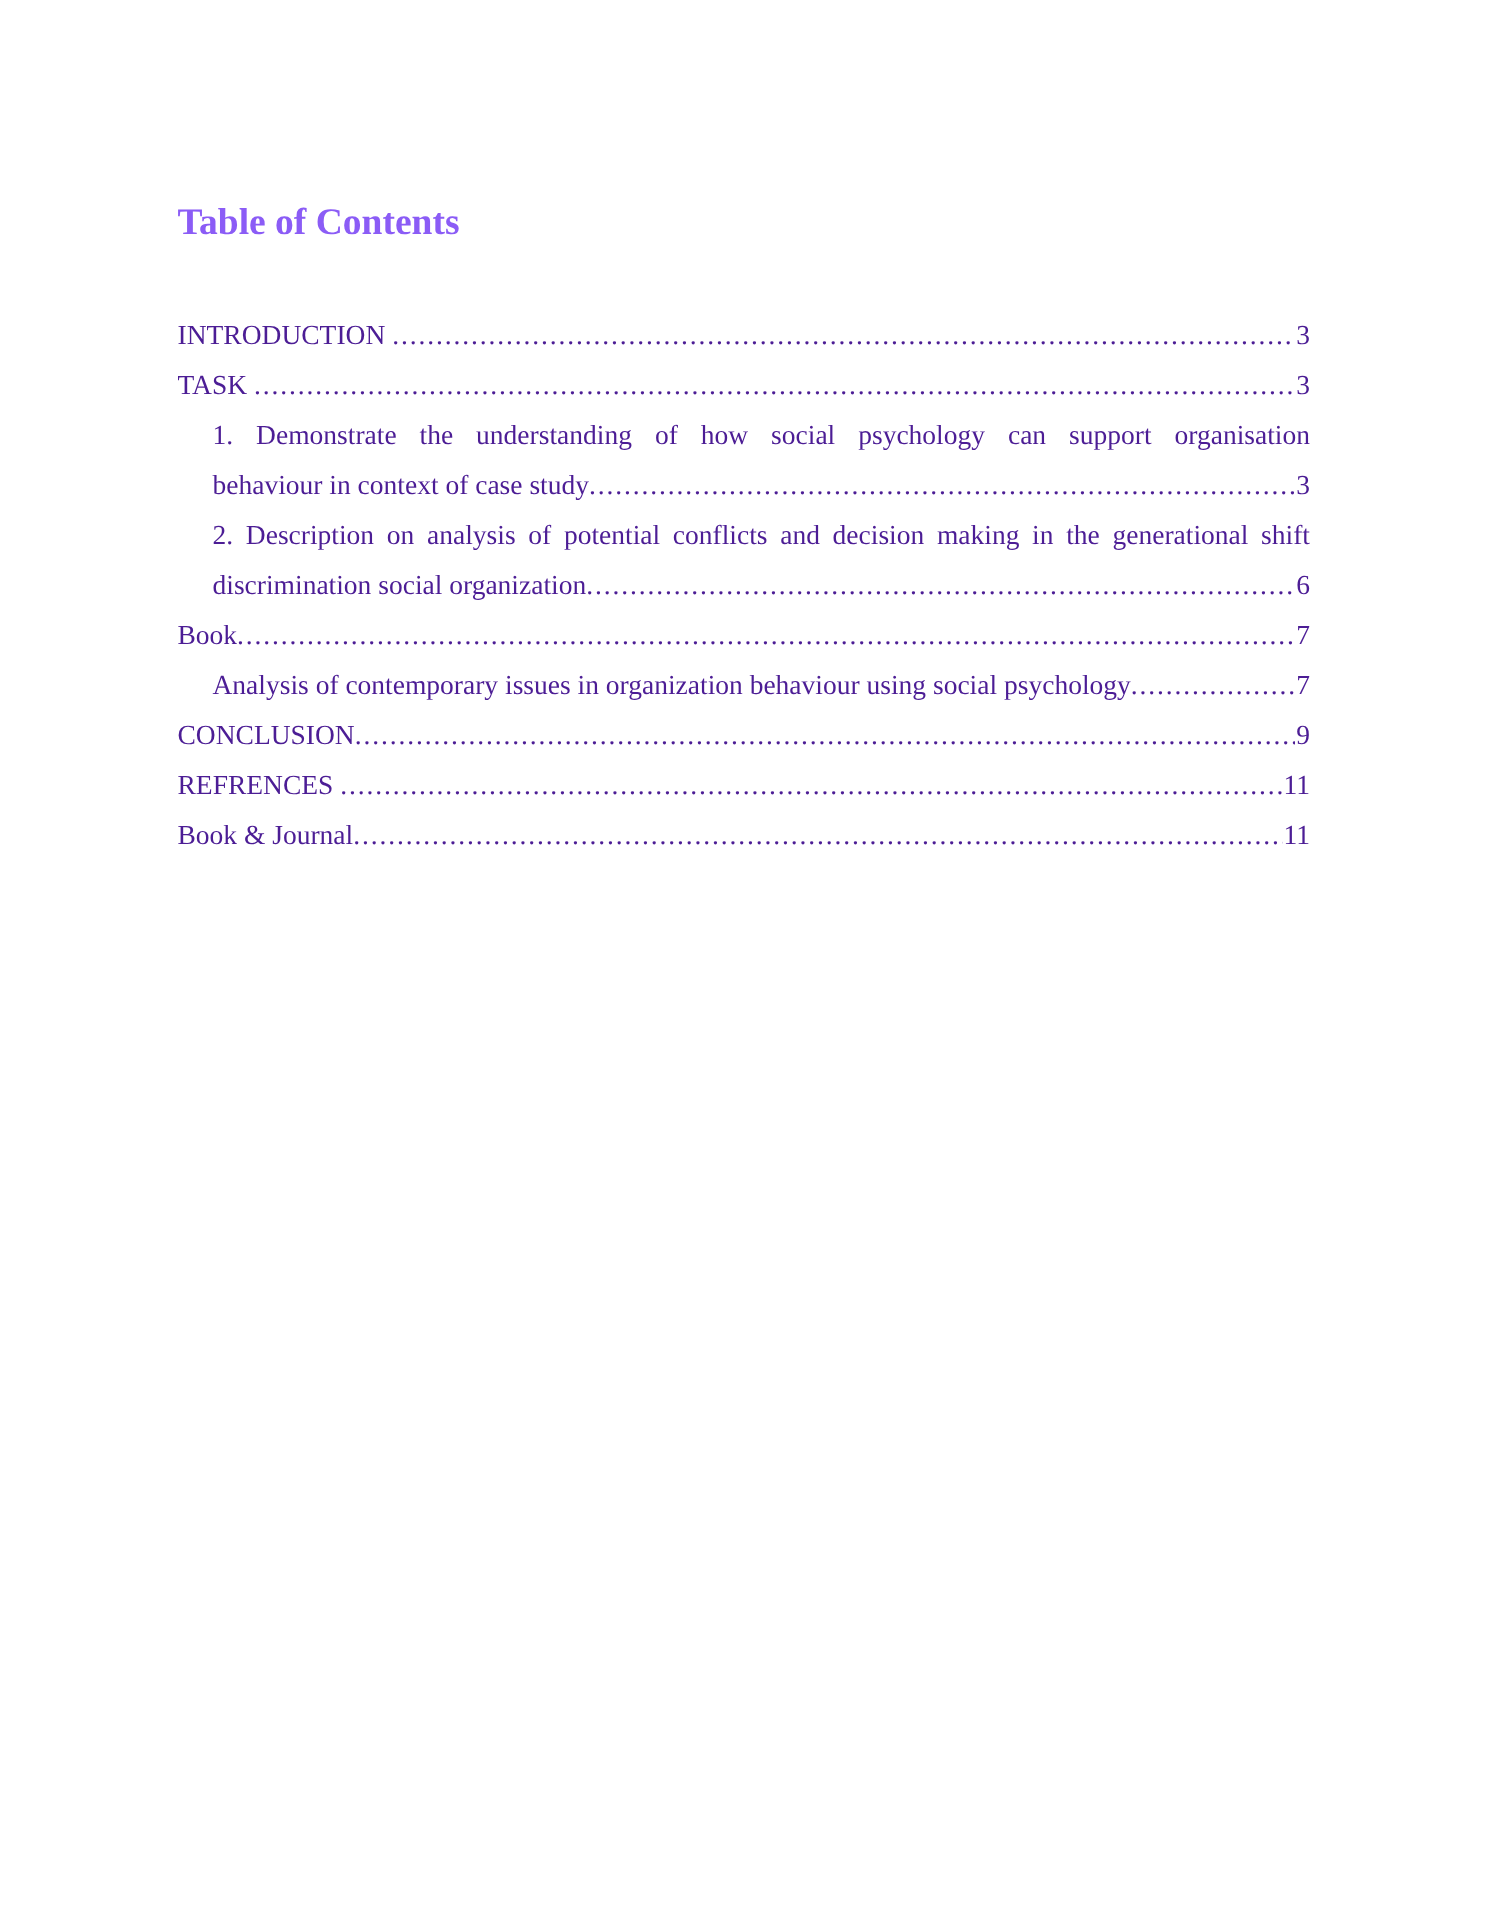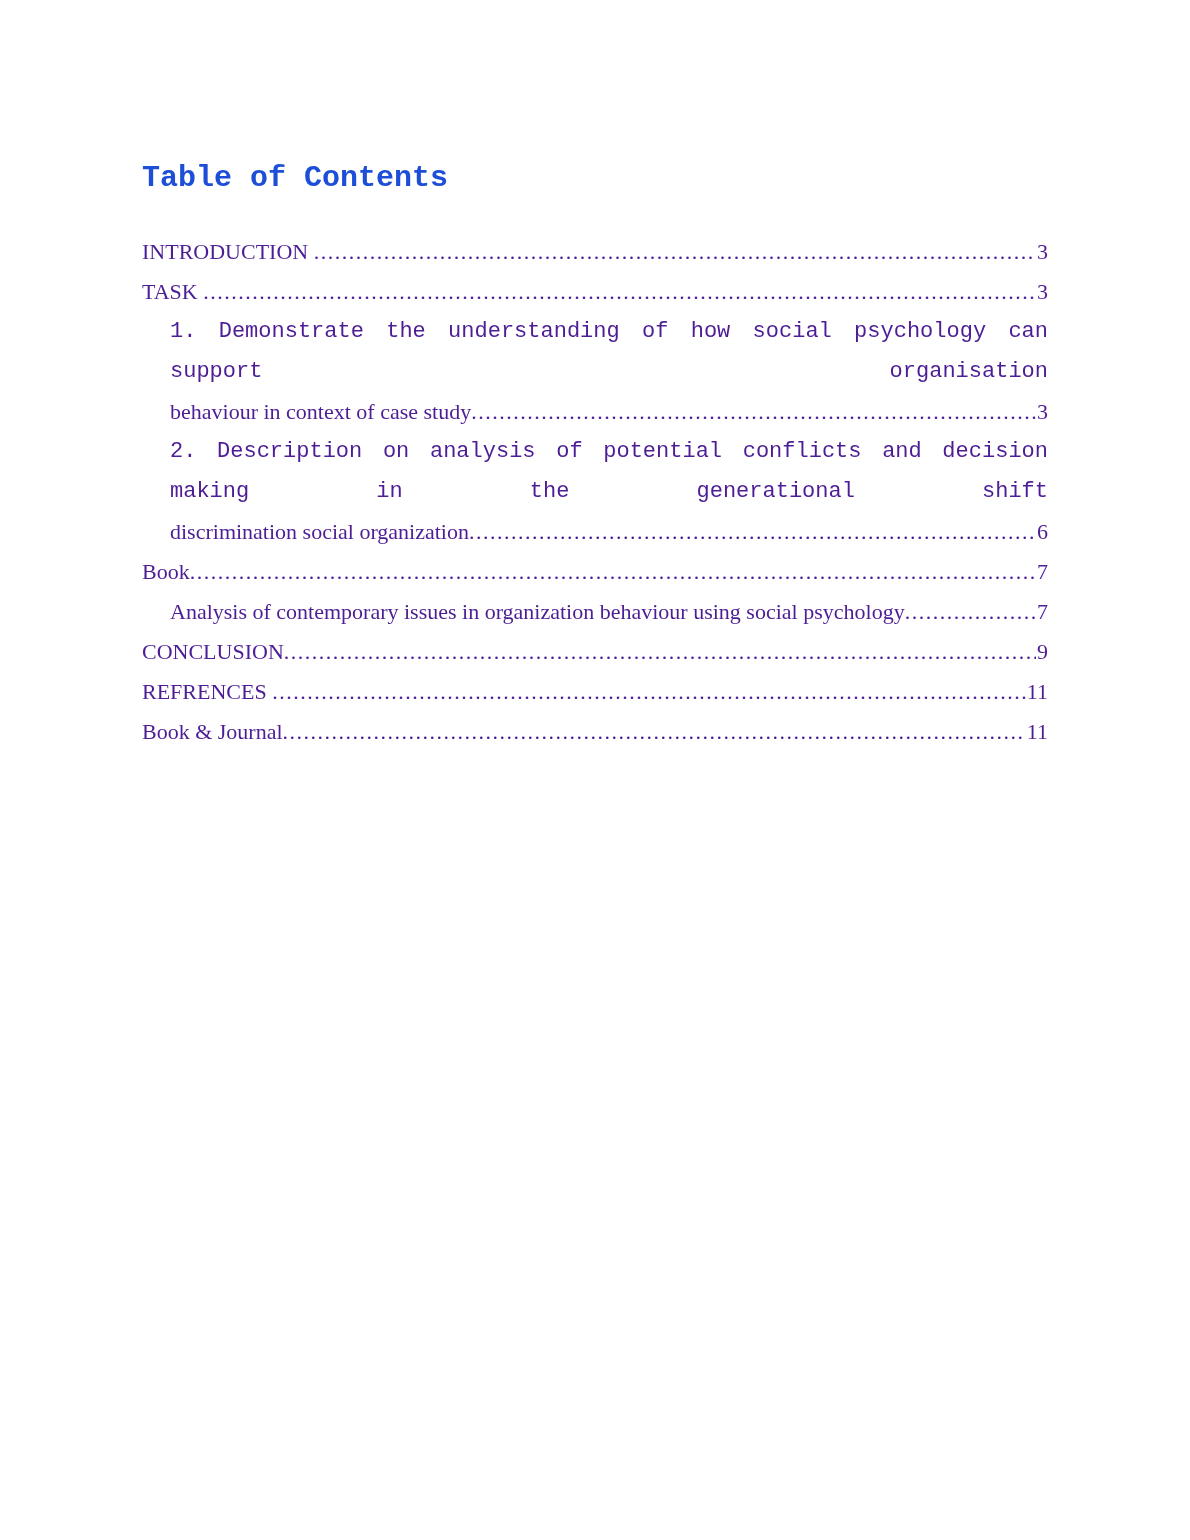--- a/index.html
+++ b/index.html
@@ -12,43 +12,42 @@
     width: 1190px;
     height: 1540px;
     margin: 0 auto;
     background: #ffffff;
     box-sizing: border-box;
     padding: 160px 142px 0 142px;
     color: #000000;
     font-family: "Liberation Serif", serif;
   }
   .toc-title {
-    font-family: Liberation Mono, monospace;
+    font-family: Liberation Serif, serif;
     font-size: 30px;
     font-weight: bold;
     line-height: 36px;
-    margin: 0 0 36px 0;
-    color: #1d4ed8;
+    margin: 0 0 52px 0;
+    color: #8b5cf6;
   }
   .toc {
     width: 100%;
   }
   .toc-entry {
     font-size: 22px;
     line-height: 40px;
     color: #4c1d95;
   }
   .toc-entry.indent {
     padding-left: 28px;
   }
   .toc-line.justified {
     text-align: justify;
     text-align-last: justify;
     white-space: normal;
-    font-family: Liberation Mono, monospace;
   }
   .toc-line.last {
     display: flex;
     align-items: baseline;
     width: 100%;
   }
   .toc-text {
     white-space: pre;
     flex: 0 0 auto;
   }

